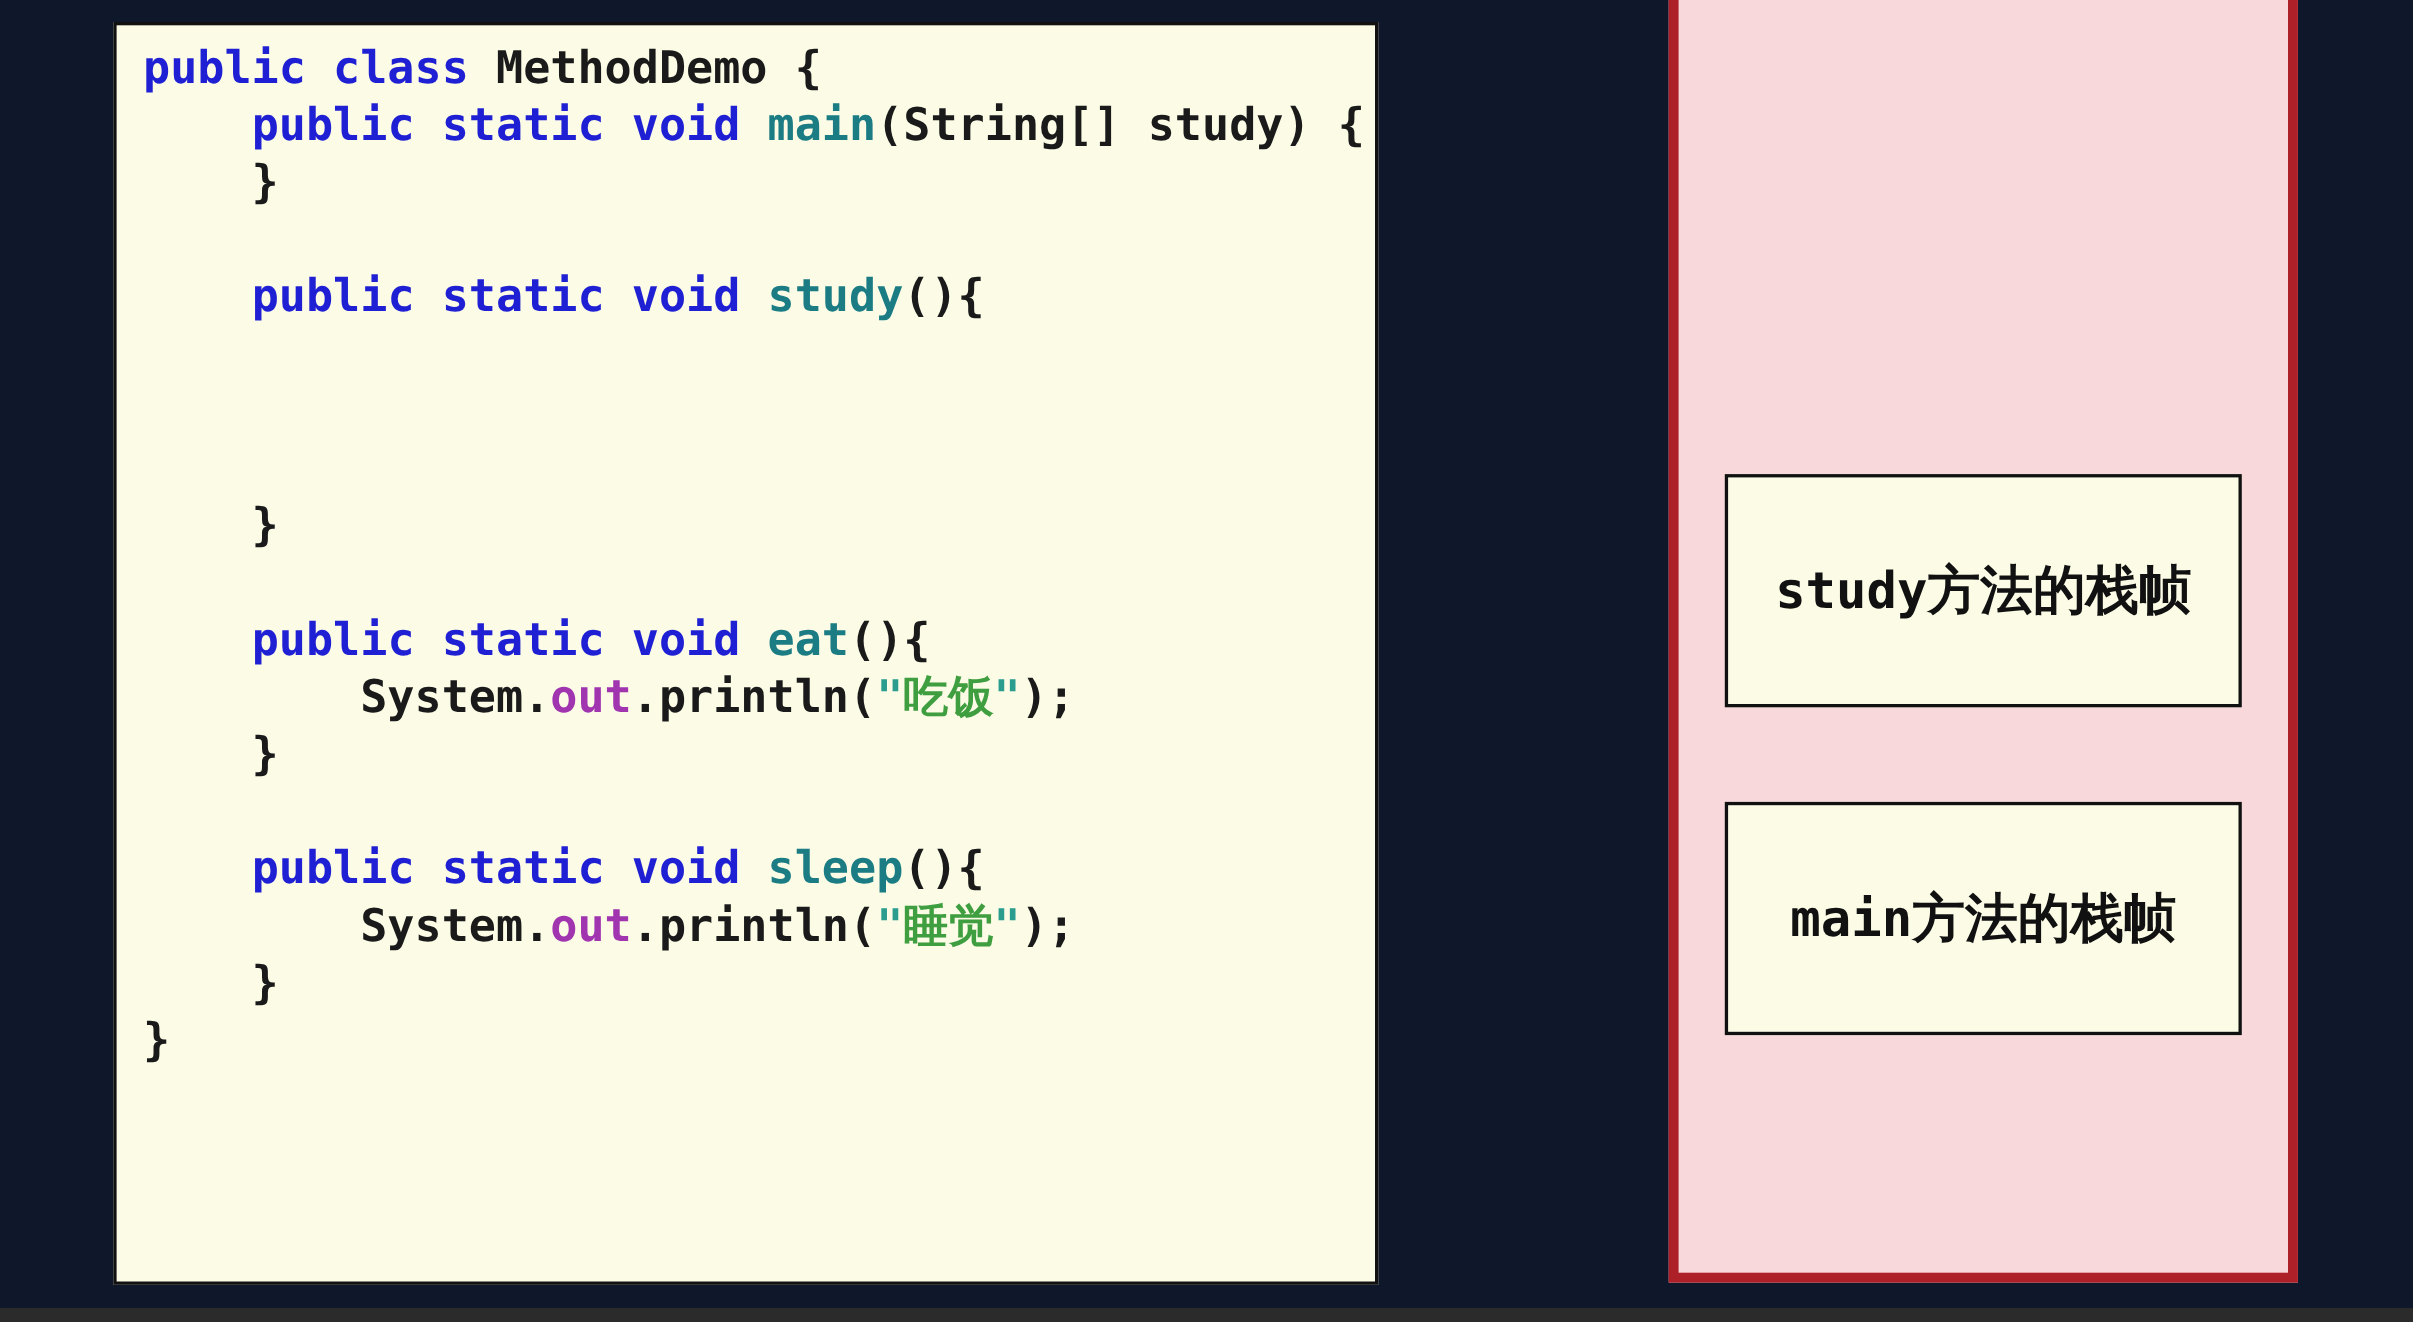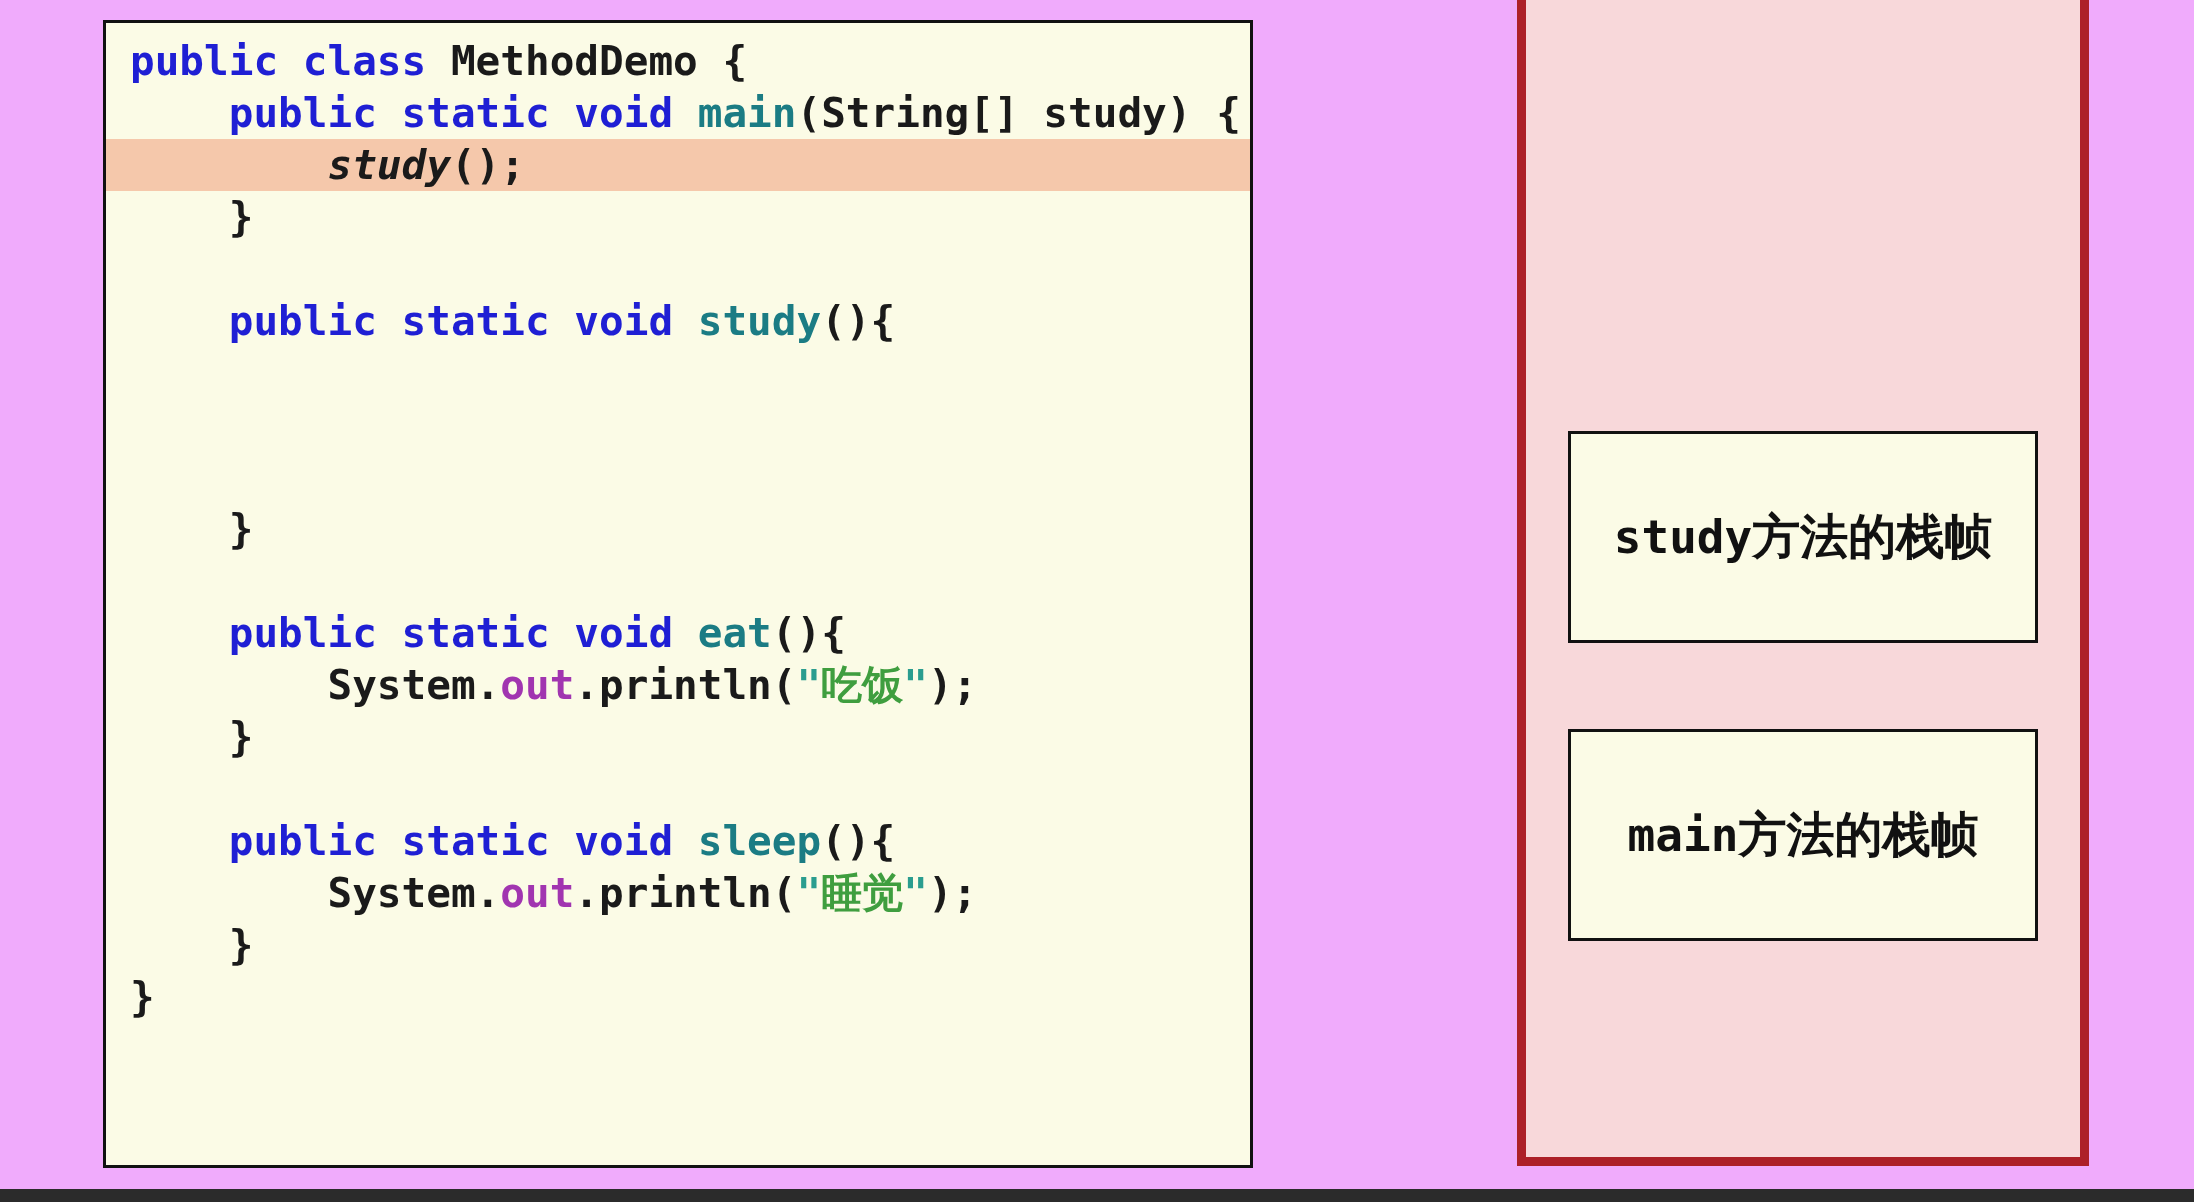--- a/index.html
+++ b/index.html
@@ -8,21 +8,21 @@
     background: #ffffff;
     width: 2194px;
     height: 1202px;
     overflow: hidden;
     font-family: "DejaVu Sans", "Liberation Sans", sans-serif;
   }
   .stage {
     position: relative;
     width: 2194px;
     height: 1202px;
-    background: #f0abfc;
+    background: #0f172a;
   }
 
   
   .code-panel {
     position: absolute;
     left: 103px;
     top: 20px;
     width: 1150px;
     height: 1148px;
     box-sizing: border-box;
@@ -110,21 +110,20 @@
   }
 </style>
 </head>
 <body>
 
 <div class="stage">
 
   <div class="code-panel" id="code-panel">
       <div class="code-line"><span class="tok-kw">public class </span><span class="tok-p">MethodDemo {</span></div>
       <div class="code-line"><span class="tok-p">    </span><span class="tok-kw">public static void </span><span class="tok-m">main</span><span class="tok-p">(String[] study) {</span></div>
-      <div class="code-line hl"><span class="tok-p">        </span><span class="tok-call">study</span><span class="tok-p">();</span></div>
       <div class="code-line"><span class="tok-p">    }</span></div>
       <div class="code-line">&nbsp;</div>
       <div class="code-line"><span class="tok-p">    </span><span class="tok-kw">public static void </span><span class="tok-m">study</span><span class="tok-p">(){</span></div>
       <div class="code-line">&nbsp;</div>
       <div class="code-line">&nbsp;</div>
       <div class="code-line">&nbsp;</div>
       <div class="code-line"><span class="tok-p">    }</span></div>
       <div class="code-line">&nbsp;</div>
       <div class="code-line"><span class="tok-p">    </span><span class="tok-kw">public static void </span><span class="tok-m">eat</span><span class="tok-p">(){</span></div>
       <div class="code-line"><span class="tok-p">        System.</span><span class="tok-field">out</span><span class="tok-p">.println(</span><span class="tok-sq">"</span><span class="tok-sc">吃饭</span><span class="tok-sq">"</span><span class="tok-p">);</span></div>

